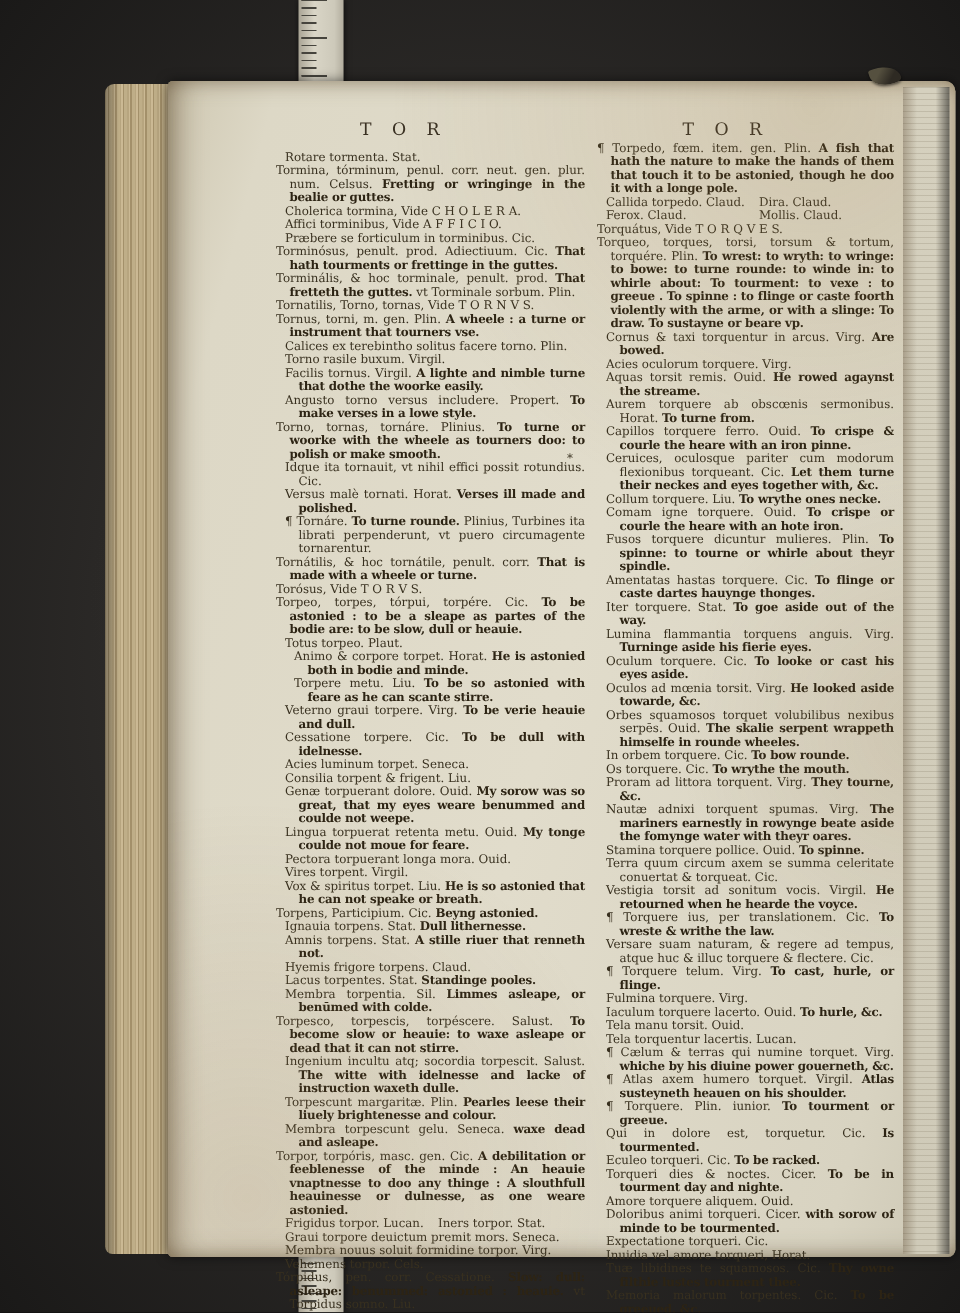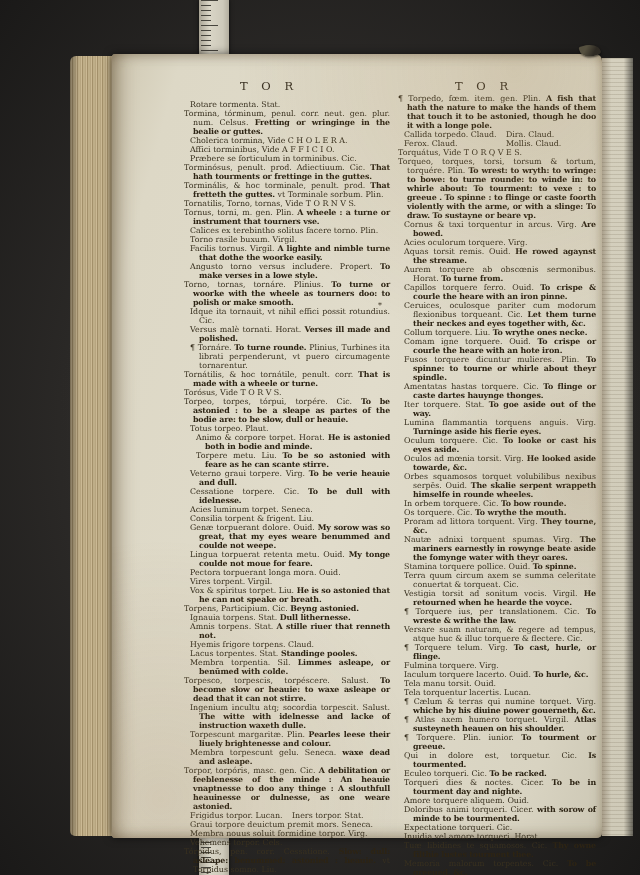--- a/index.html
+++ b/index.html
@@ -28,21 +28,21 @@
       linear-gradient(90deg,#8d7b59,#c0ae8a);}
   
   .page{position:absolute;left:112px;top:54px;width:490px;height:784px;
     border-radius:3px 7px 5px 3px;
     background:linear-gradient(105deg,#cfc8b2 0%,#ddd8c6 10%,#e1dccb 50%,#d8d3c1 88%,#ccc7b4 100%);
     box-shadow:
       inset 16px 0 20px -12px rgba(88,68,40,.6),
       inset -7px 0 12px -7px rgba(120,100,70,.45),
       inset 0 10px 14px -10px rgba(110,95,70,.55),
       inset 0 -12px 16px -12px rgba(110,95,70,.6),
-      0 0 8px rgba(0,0,0,.55);}
+      0 0 8px rgba(0,0,0,.55); padding-left: 35px;}
   .page::after{content:"";position:absolute;inset:0;pointer-events:none;border-radius:inherit;
     background:
       radial-gradient(circle at 82% 2%, rgba(150,120,70,.20), transparent 32%),
       radial-gradient(circle at 10% 95%, rgba(140,110,70,.16), transparent 30%),
       radial-gradient(circle at 96% 55%, rgba(140,110,70,.14), transparent 25%);}
   
   .next-page{position:absolute;left:602px;top:58px;width:31px;height:778px;
     background:
       linear-gradient(to right, rgba(90,70,45,.35), transparent 30%, transparent 70%, rgba(0,0,0,.5)),
       repeating-linear-gradient(to bottom, rgba(120,110,88,.22) 0 1px, transparent 1px 4px),

